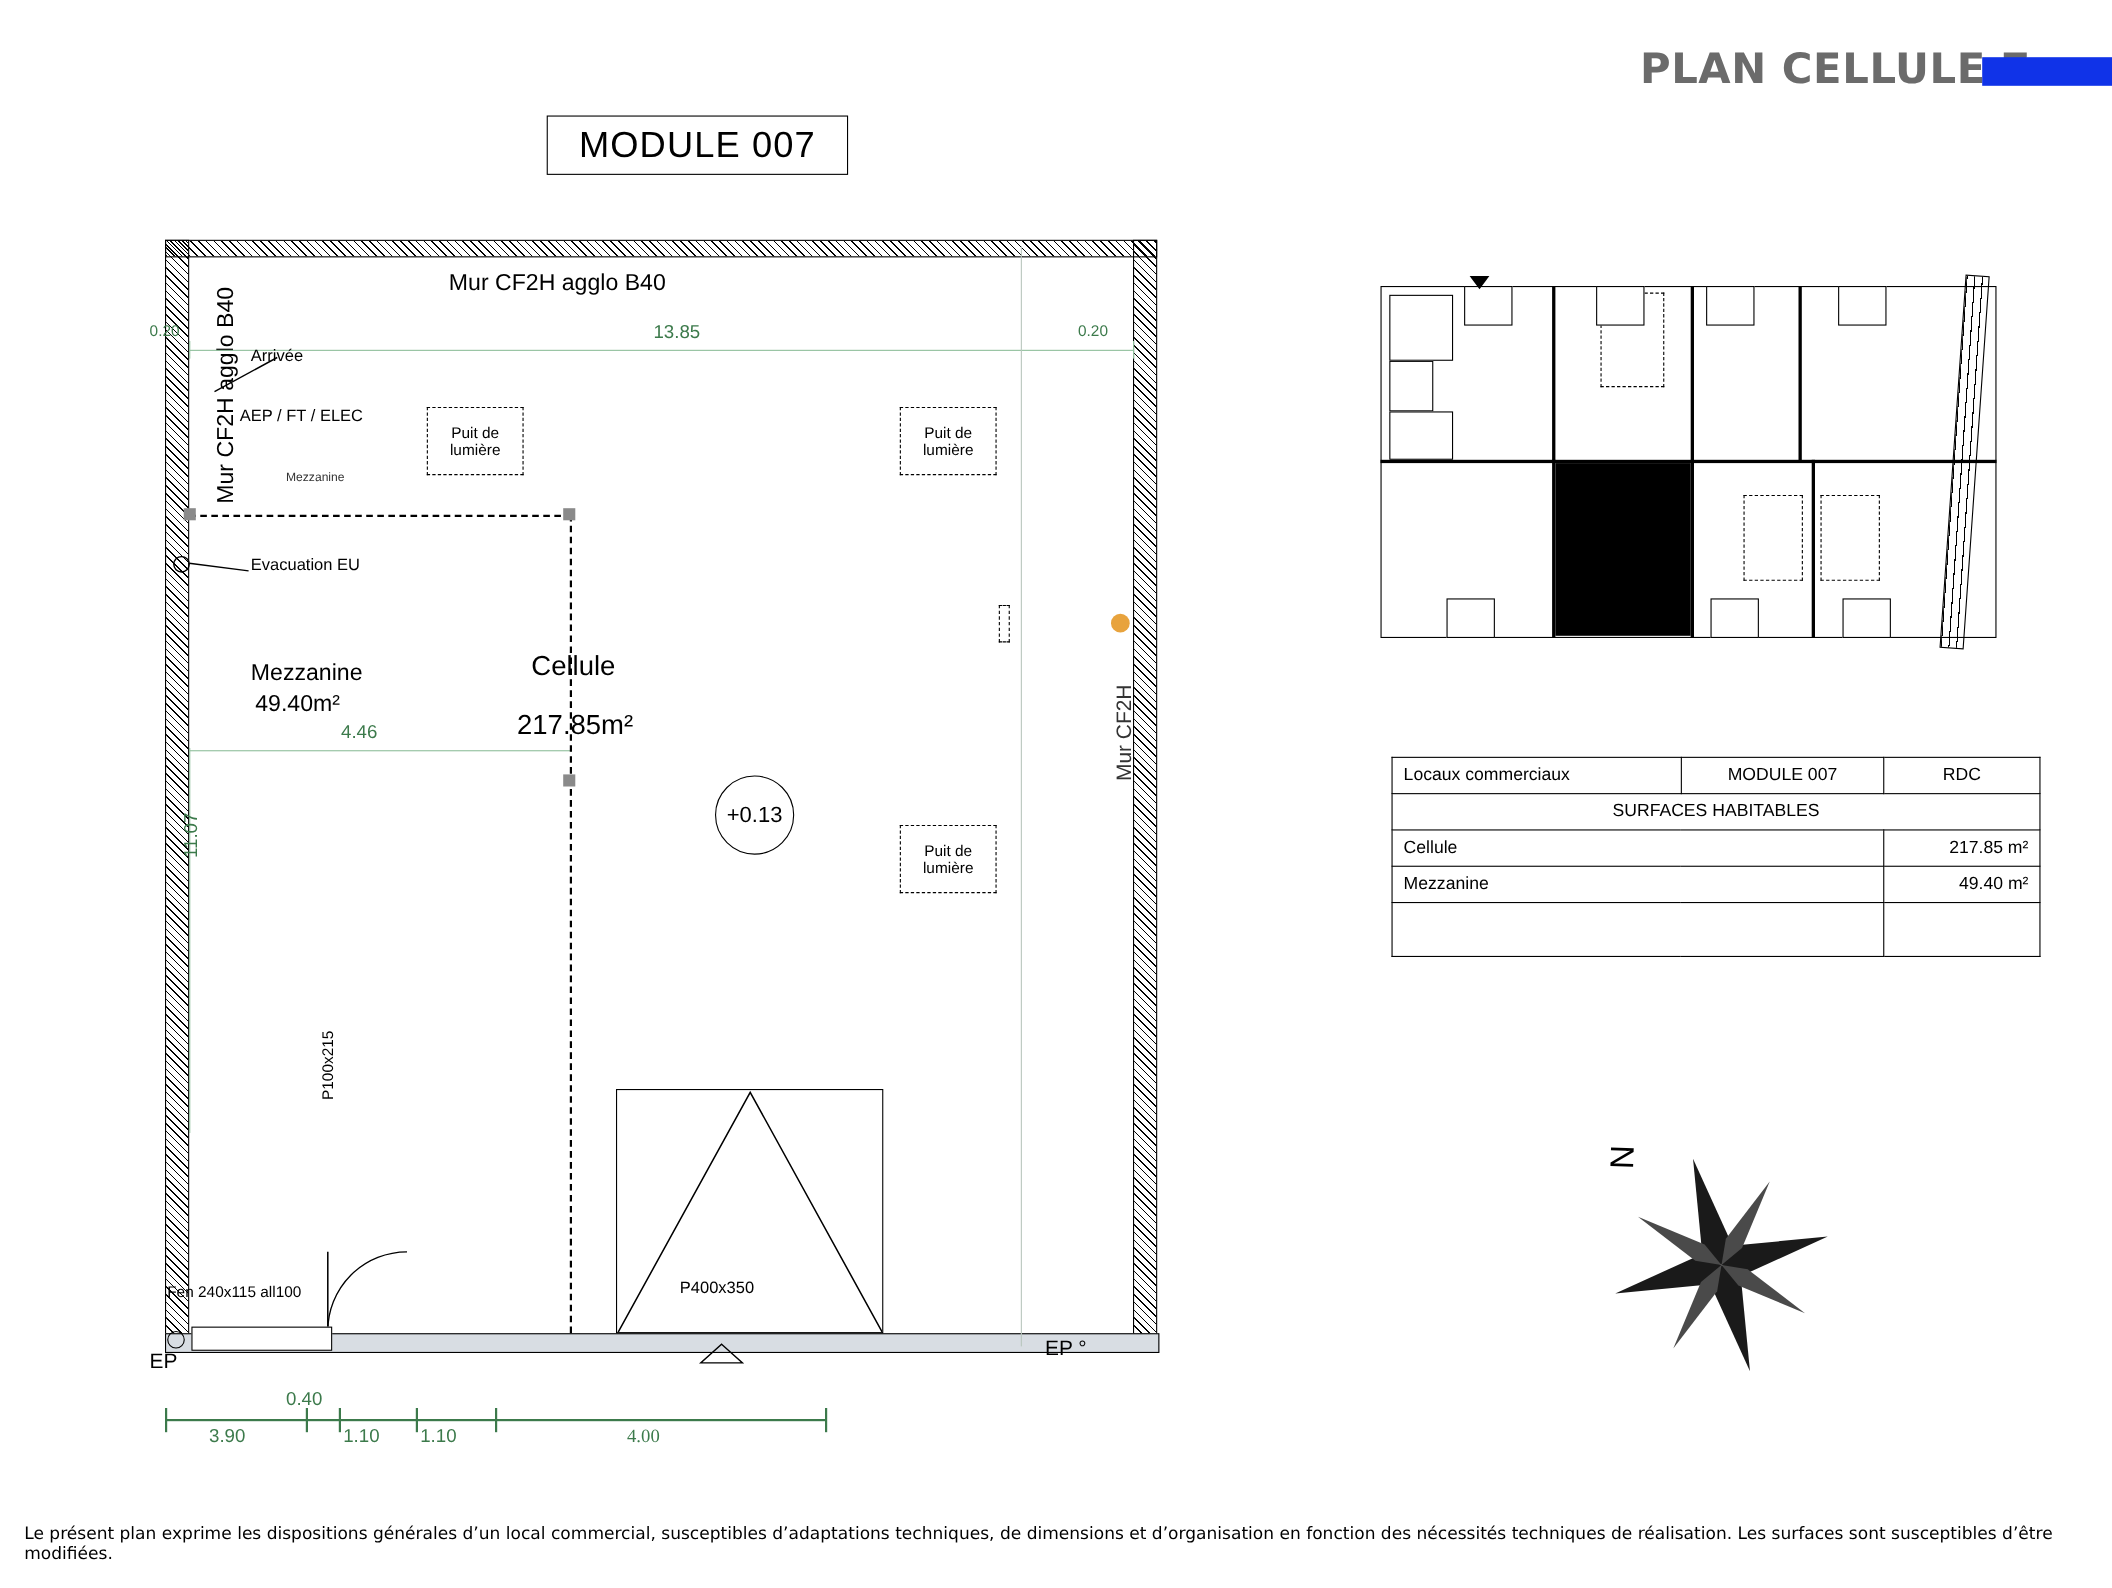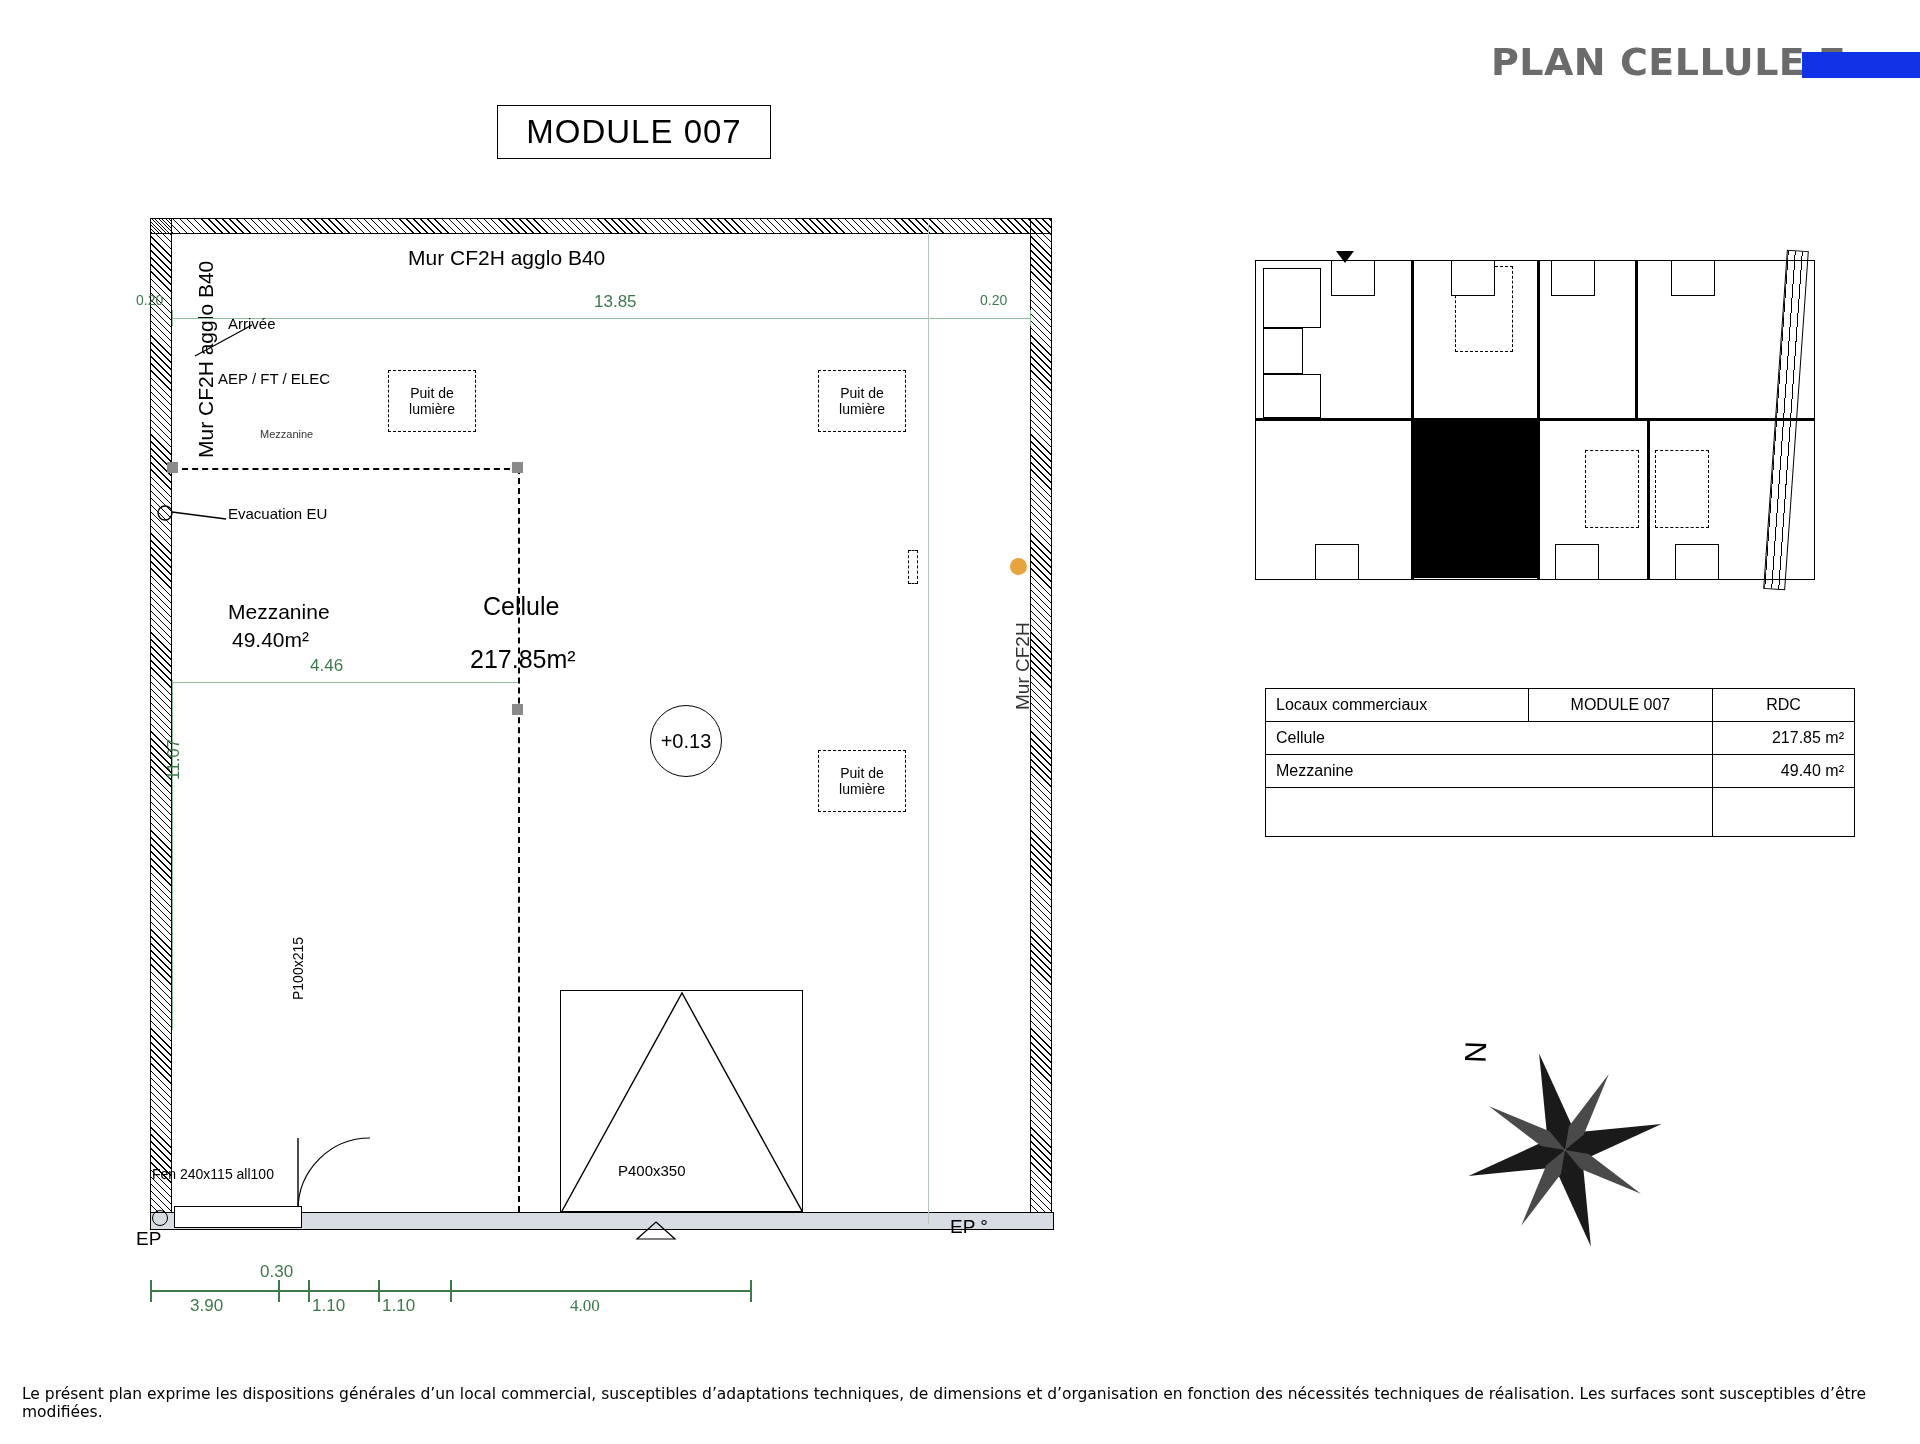--- a/index.html
+++ b/index.html
@@ -194,21 +194,21 @@
 
   <div id="dim-strip">
     <div class="dimline" style="left:0px;top:30px;width:600px;"></div>
     <div class="tick" style="left:0px;top:20px;"></div>
     <div class="tick" style="left:128px;top:20px;"></div>
     <div class="tick" style="left:158px;top:20px;"></div>
     <div class="tick" style="left:228px;top:20px;"></div>
     <div class="tick" style="left:300px;top:20px;"></div>
     <div class="tick" style="left:600px;top:20px;"></div>
     <div class="dim" style="left:40px;top:36px;">3.90</div>
-    <div class="dim" style="left:110px;top:2px;">0.30</div>
+    <div class="dim" style="left:110px;top:2px;">0.40</div>
     <div class="dim" style="left:162px;top:36px;">1.10</div>
     <div class="dim" style="left:232px;top:36px;">1.10</div>
     <div class="dim" style="left:420px;top:36px;font-family:Liberation Serif, serif;">4.00</div>
   </div>
 </div>
 
 <div class="abs" id="site-plan">
 
   <div class="sp-box" style="left:0px;top:10px;width:560px;height:320px;"></div>
 
@@ -248,20 +248,23 @@
     <polygon points="1,1 19,1 10,13" fill="#000"></polygon>
   </svg>
 </div>
 
 <table id="surface-table" class="abs">
   <tbody>
   <tr>
     <td>Locaux commerciaux</td>
     <td class="ctr">MODULE 007</td>
     <td class="ctr">RDC</td>
+  </tr>
+  <tr>
+    <td class="ctr" colspan="3">SURFACES HABITABLES</td>
   </tr>
   <tr>
     <td colspan="2">Cellule</td>
     <td class="rgt">217.85 m²</td>
   </tr>
   <tr>
     <td colspan="2">Mezzanine</td>
     <td class="rgt">49.40 m²</td>
   </tr>
   <tr>

